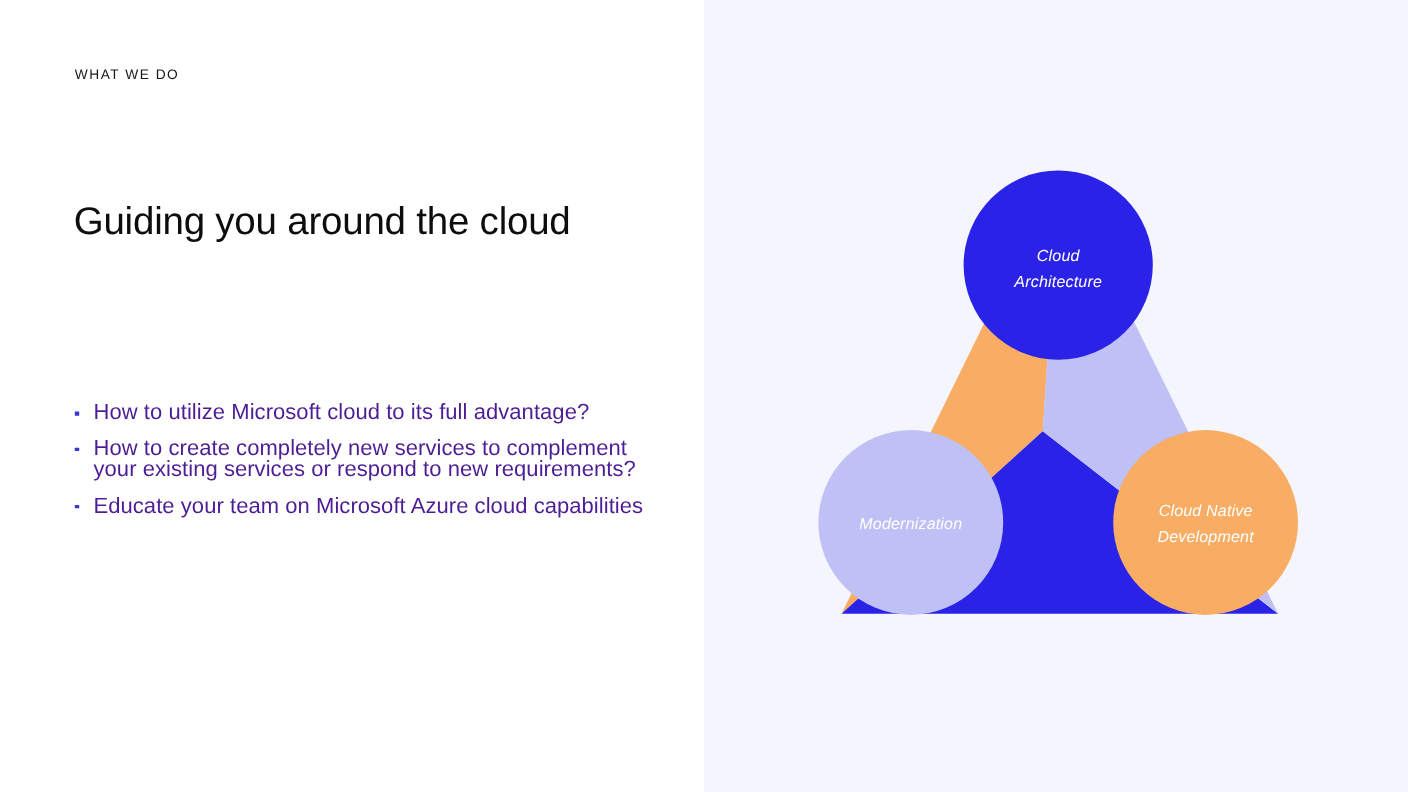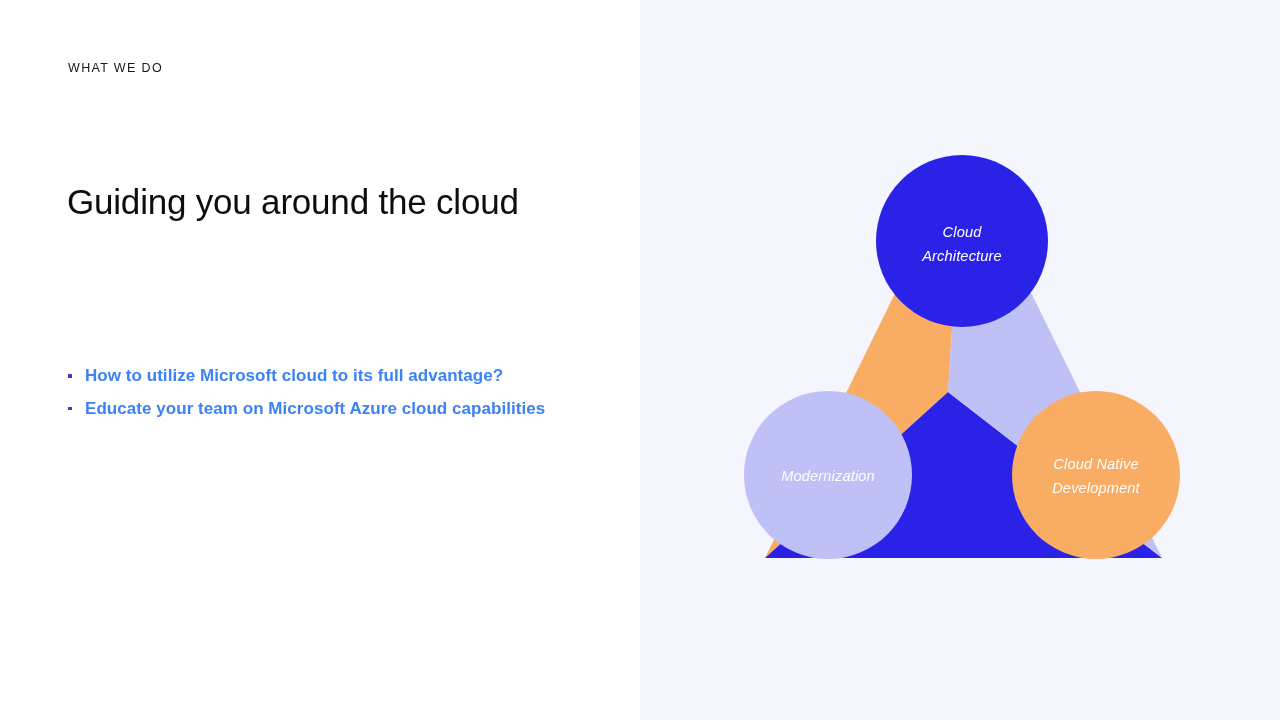--- a/index.html
+++ b/index.html
@@ -64,24 +64,24 @@
     width: 540px;
     list-style: none;
     margin: 0;
     padding: 0;
   }
 
   .bullet-item {
     position: relative;
     padding-left: 17px;
     margin-bottom: 13px;
-    font-size: 17px;
+    font-size: 20px;
     line-height: 19.5px;
-    color: #3b82f6;
-    font-weight: 700;
+    color: #4c1d95;
+    font-weight: 400;
     letter-spacing: 0.05px;
   }
   .bullet-item:last-child {
     margin-bottom: 0;
   }
 
   .bullet-dot {
     position: absolute;
     left: 0;
     top: 8px;
@@ -133,20 +133,24 @@
 
     <h1 class="headline">Guiding you around the cloud</h1>
 
     <ul class="bullet-list">
       <li class="bullet-item">
         <span class="bullet-dot"></span>
         <span>How to utilize Microsoft cloud to its full advantage?</span>
       </li>
       <li class="bullet-item">
         <span class="bullet-dot"></span>
+        <span>How to create completely new services to complement your existing services or respond to new requirements?</span>
+      </li>
+      <li class="bullet-item">
+        <span class="bullet-dot"></span>
         <span>Educate your team on Microsoft Azure cloud capabilities</span>
       </li>
     </ul>
 
   </div>
 
   <div class="right-panel">
     <div class="diagram">
       <svg viewBox="0 0 640 720" xmlns="http://www.w3.org/2000/svg">
 

